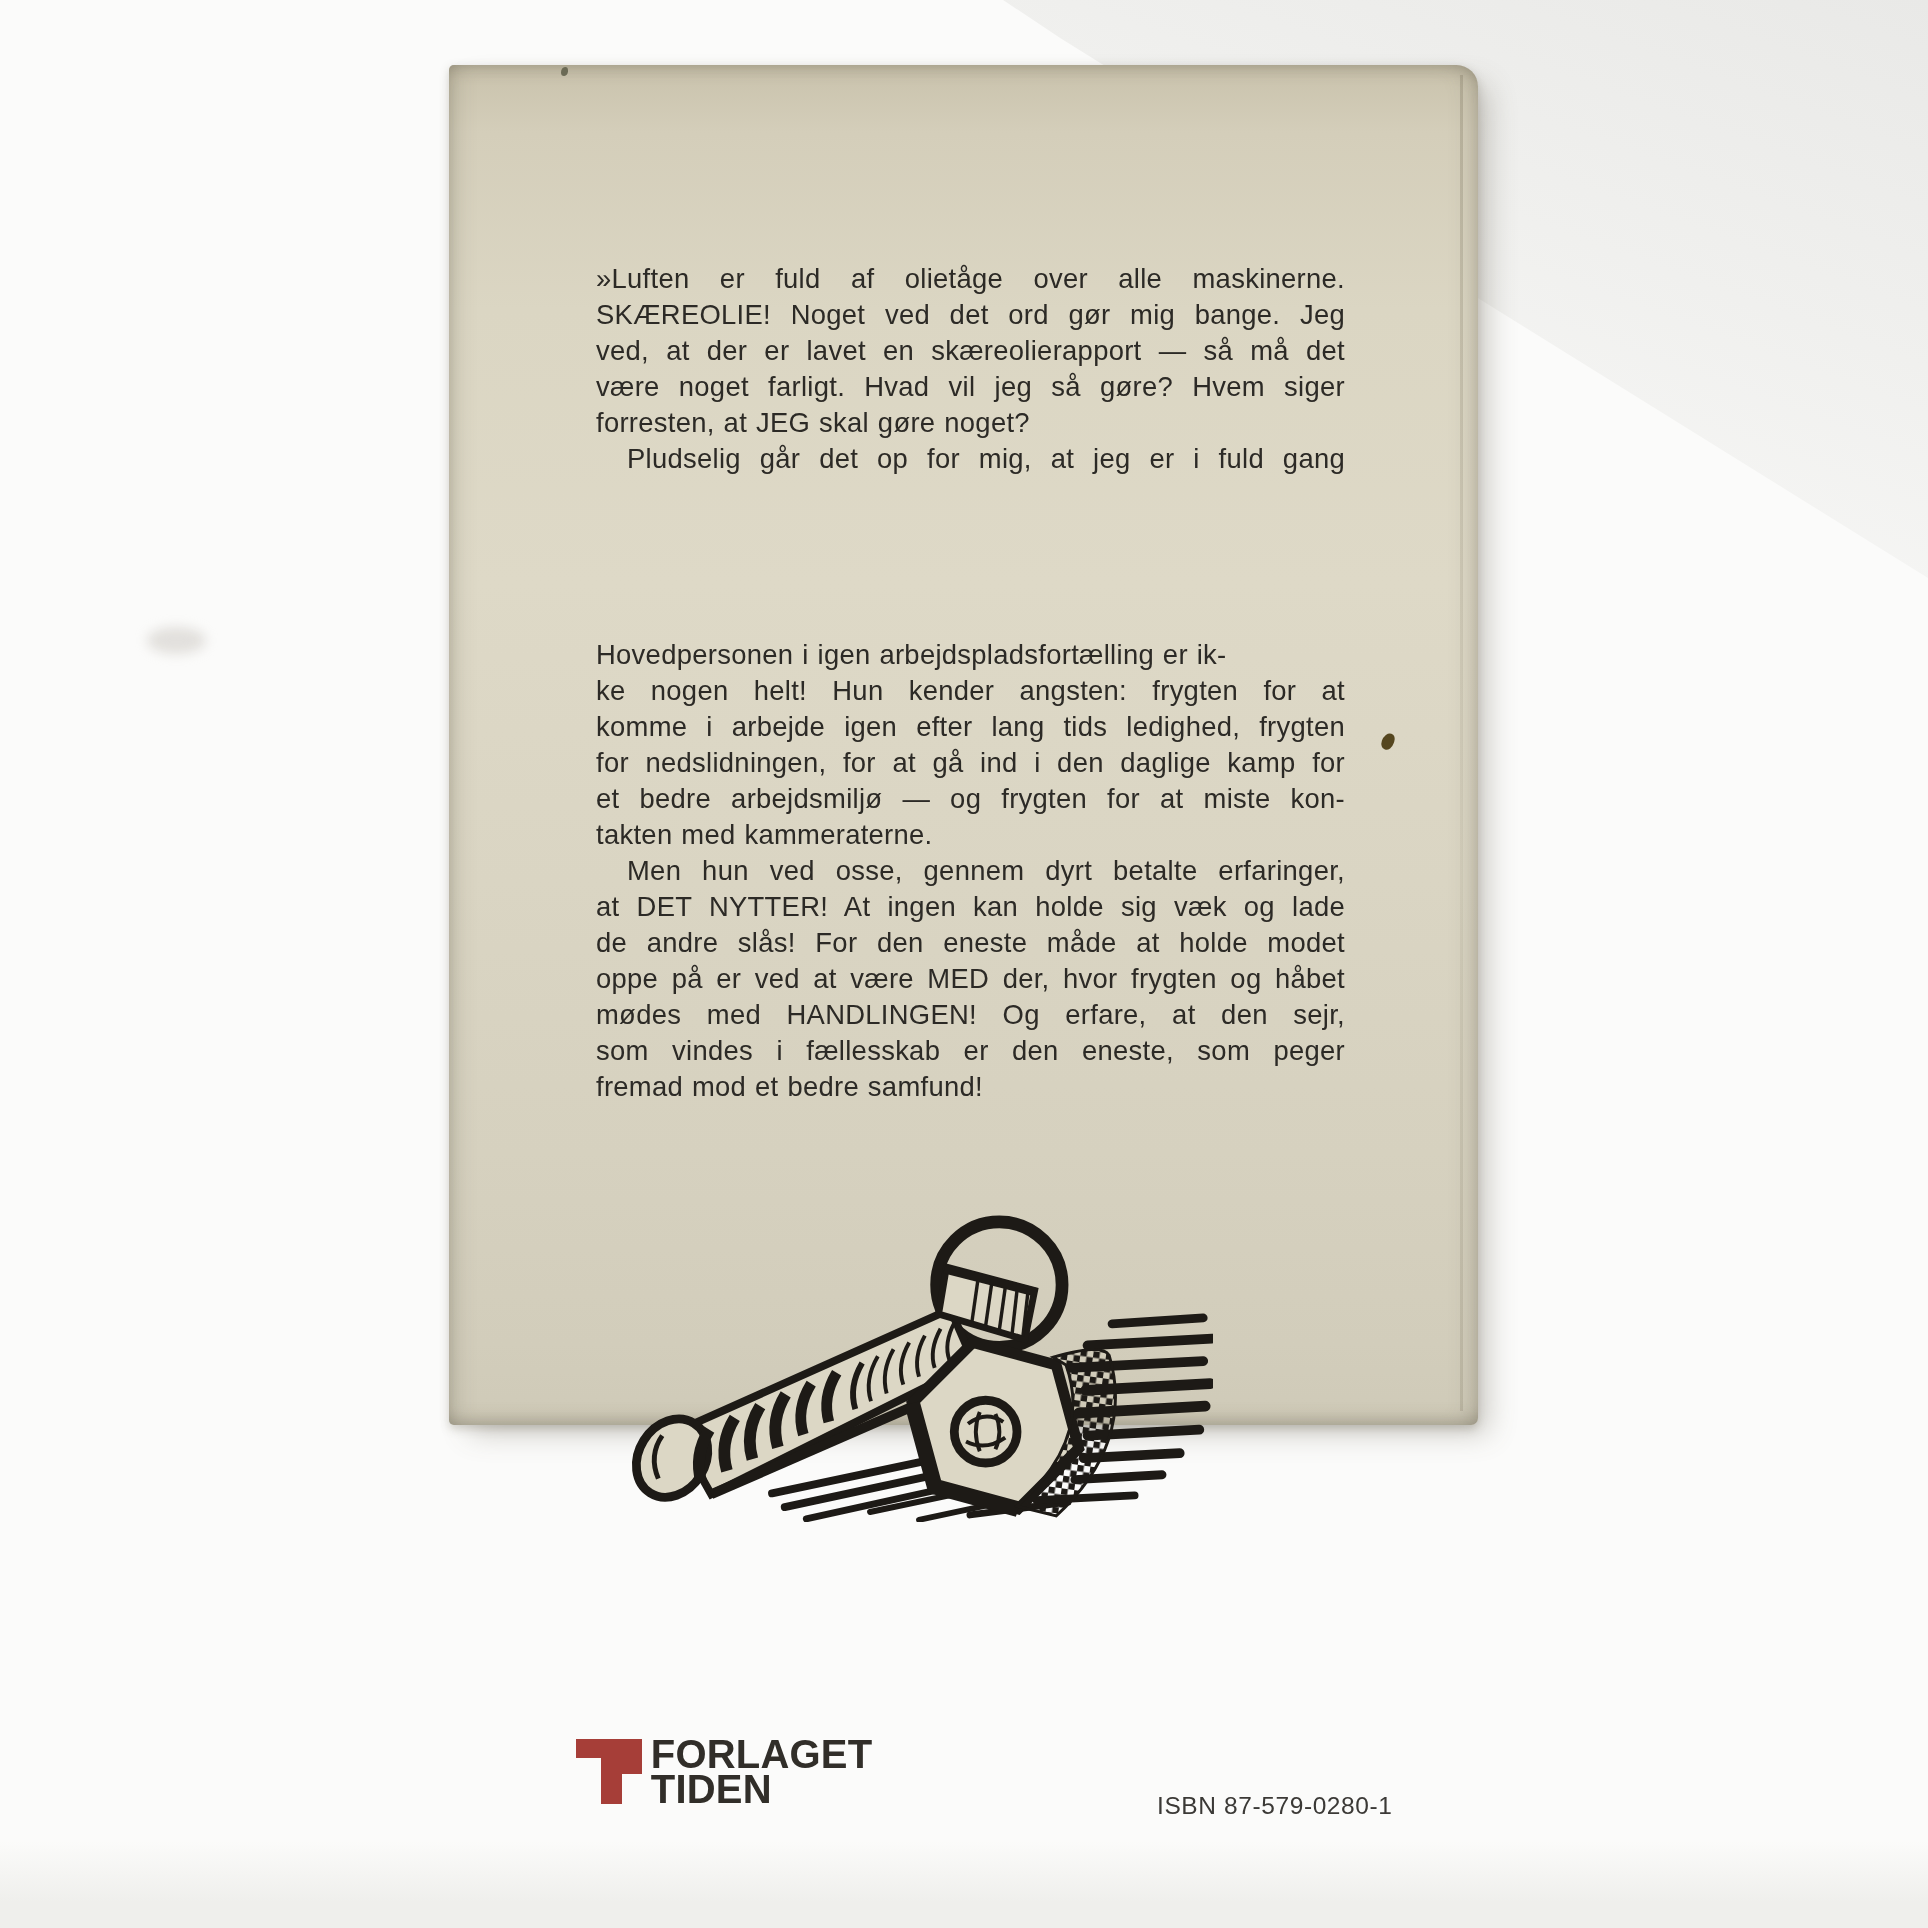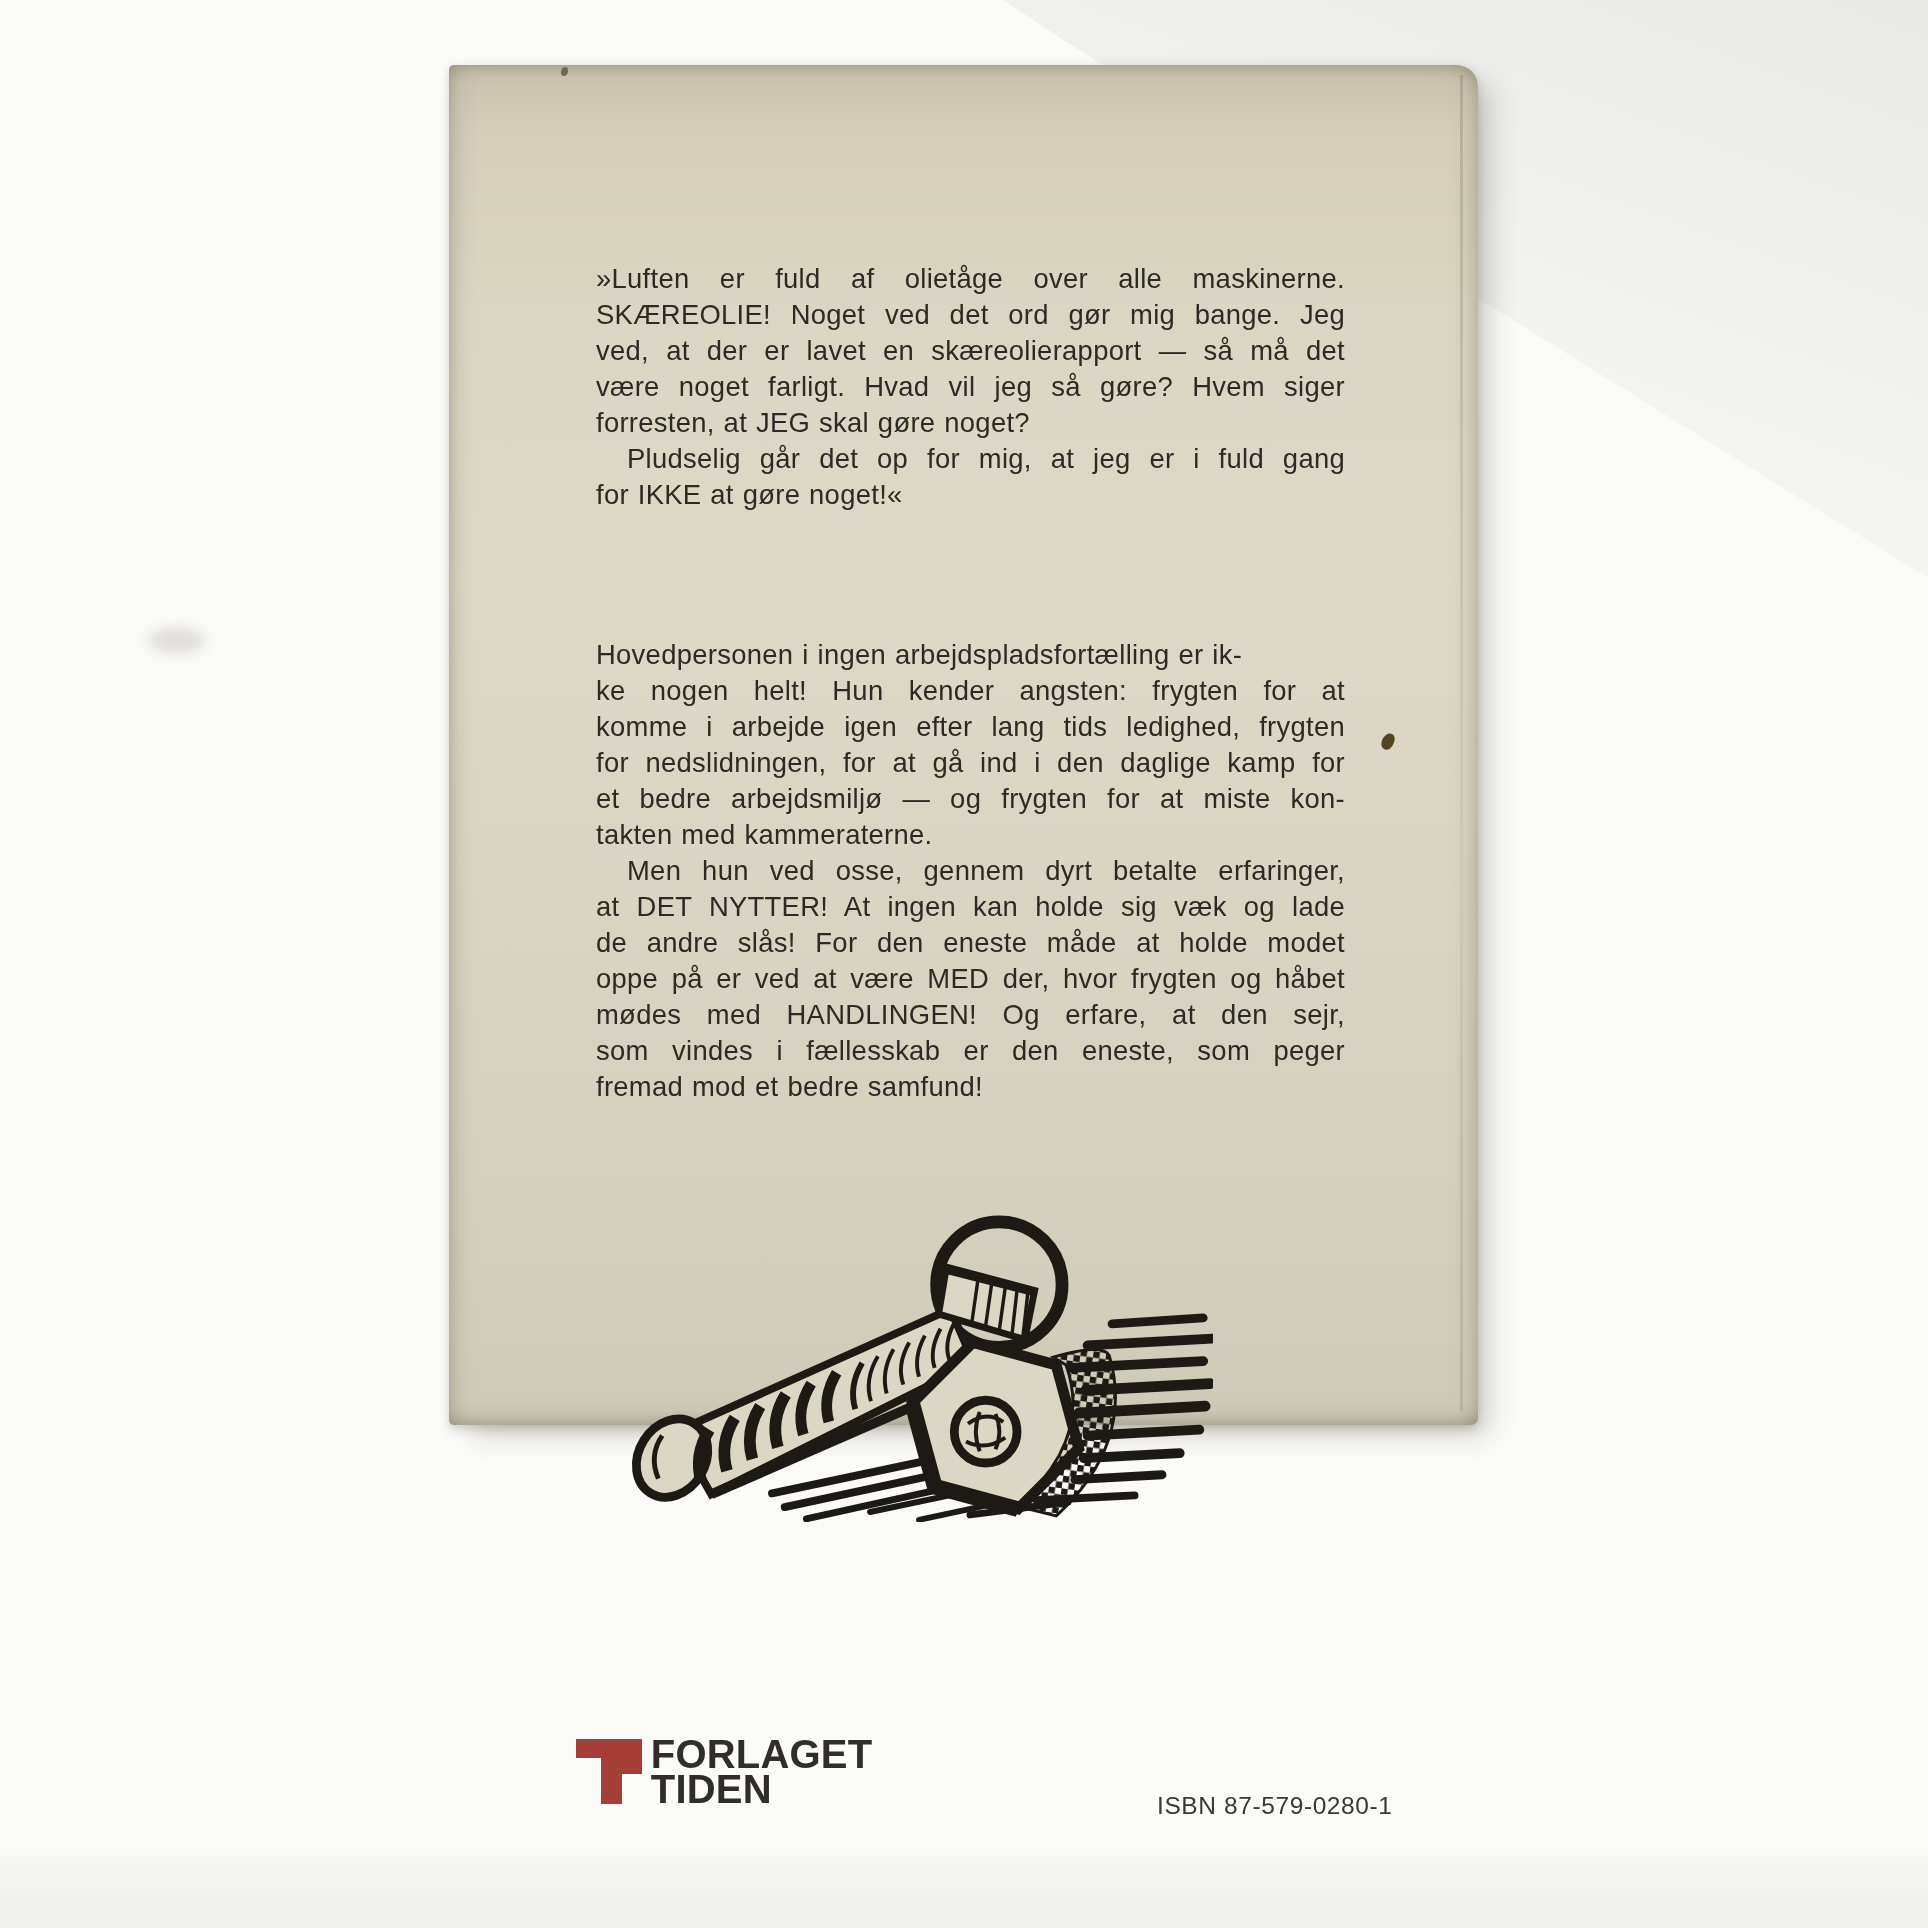--- a/index.html
+++ b/index.html
@@ -59,26 +59,25 @@
   <div class="book">
 
     <div class="tb quote">
 
     <div class="ln jl">»Luften er fuld af olietåge over alle maskinerne.</div>
         <div class="ln jl">SKÆREOLIE! Noget ved det ord gør mig bange. Jeg</div>
         <div class="ln jl">ved, at der er lavet en skæreolierapport — så må det</div>
         <div class="ln jl">være noget farligt. Hvad vil jeg så gøre? Hvem siger</div>
         <div class="ln">forresten, at JEG skal gøre noget?</div>
         <div class="ln jl ind">Pludselig går det op for mig, at jeg er i fuld gang</div>
-        <div class="ln">for IKKE at gøre noget!«</div>
       </div>
 
     <div class="tb body-text">
 
-    <div class="ln">Hovedpersonen i ingen arbejdspladsfortælling er ik-</div>
+    <div class="ln">Hovedpersonen i igen arbejdspladsfortælling er ik-</div>
         <div class="ln jl">ke nogen helt! Hun kender angsten: frygten for at</div>
         <div class="ln jl">komme i arbejde igen efter lang tids ledighed, frygten</div>
         <div class="ln jl">for nedslidningen, for at gå ind i den daglige kamp for</div>
         <div class="ln jl">et bedre arbejdsmiljø — og frygten for at miste kon-</div>
         <div class="ln">takten med kammeraterne.</div>
         <div class="ln jl ind">Men hun ved osse, gennem dyrt betalte erfaringer,</div>
         <div class="ln jl">at DET NYTTER! At ingen kan holde sig væk og lade</div>
         <div class="ln jl">de andre slås! For den eneste måde at holde modet</div>
         <div class="ln jl">oppe på er ved at være MED der, hvor frygten og håbet</div>
         <div class="ln jl">mødes med HANDLINGEN! Og erfare, at den sejr,</div>

